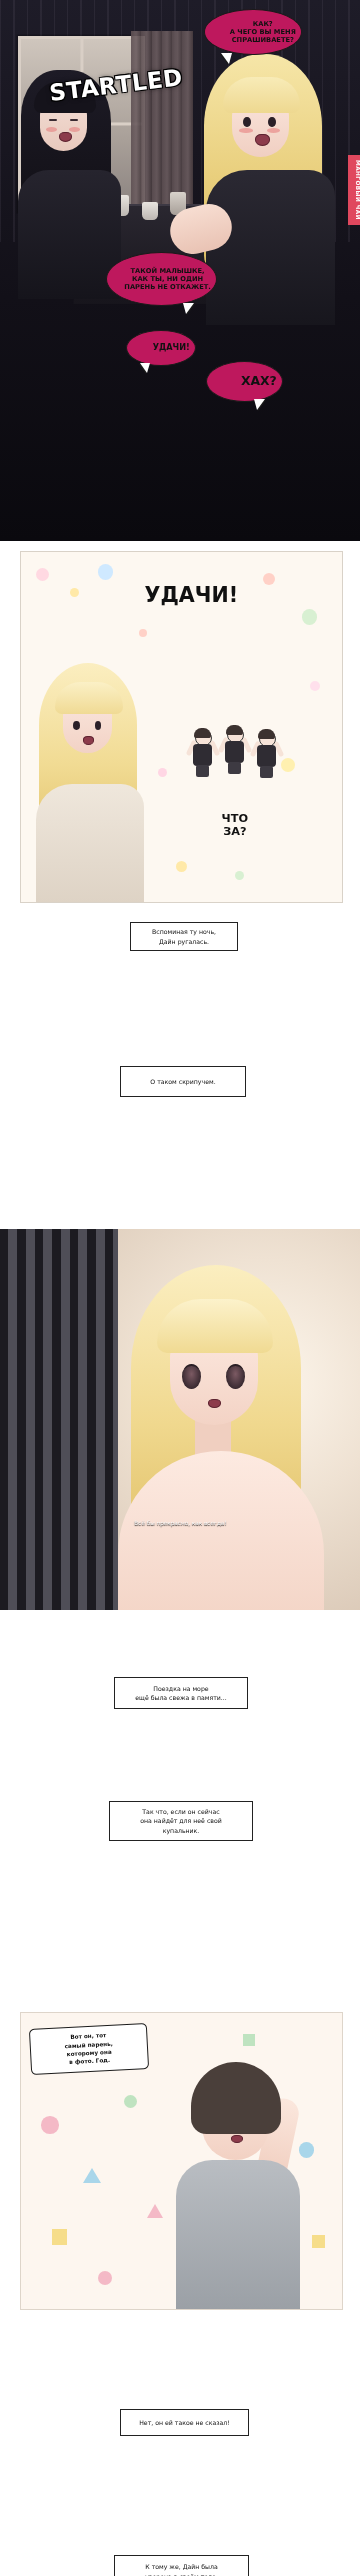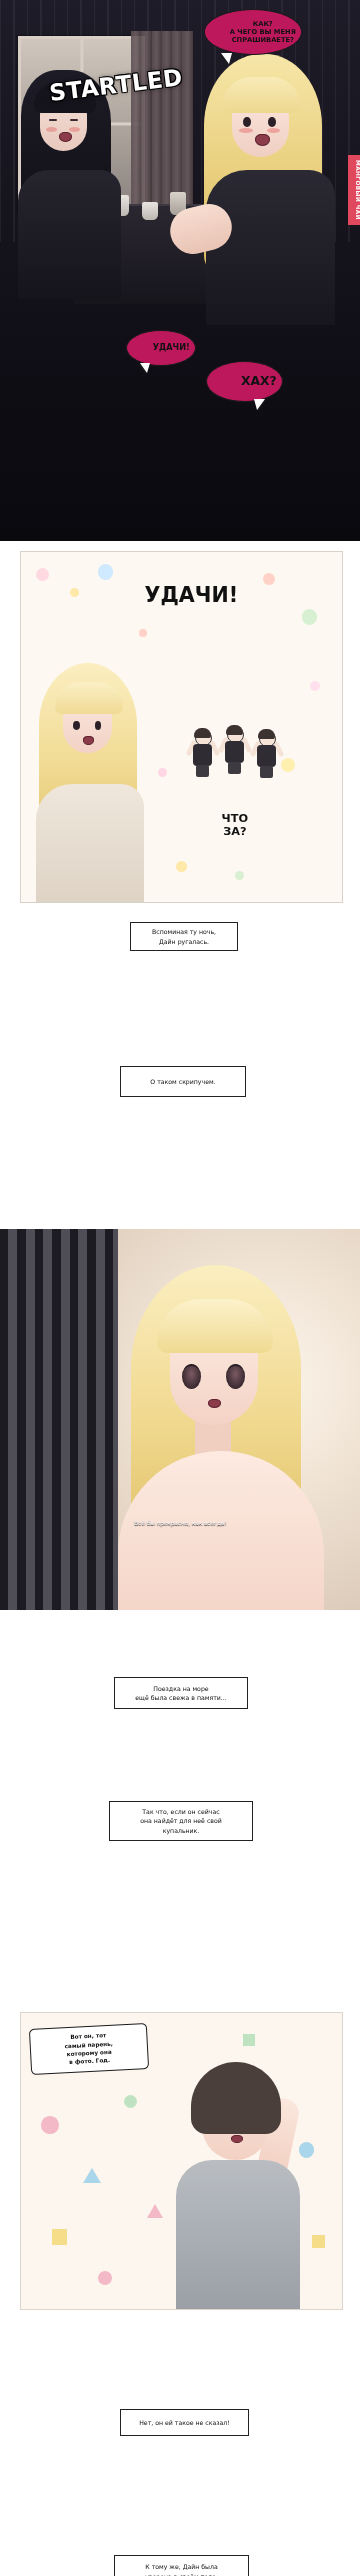--- a/index.html
+++ b/index.html
@@ -477,20 +477,26 @@
 
     <div class="side-label">МАНГОВЫЙ ЧАЙ</div>
 
     <div class="bubble" id="bubble-kak">
       <span style="white-space:pre-line">КАК?
 А ЧЕГО ВЫ МЕНЯ
 СПРАШИВАЕТЕ?</span>
       <span class="tail"></span>
     </div>
 
+    <div class="bubble" id="bubble-takoi">
+      <span style="white-space:pre-line">ТАКОЙ МАЛЫШКЕ,
+КАК ТЫ, НИ ОДИН
+ПАРЕНЬ НЕ ОТКАЖЕТ.</span>
+      <span class="tail"></span>
+    </div>
 
     <div class="bubble" id="bubble-udachi1">
       <span>УДАЧИ!</span>
       <span class="tail"></span>
     </div>
 
     <div class="bubble" id="bubble-hah">
       <span>ХАХ?</span>
       <span class="tail"></span>
     </div>

